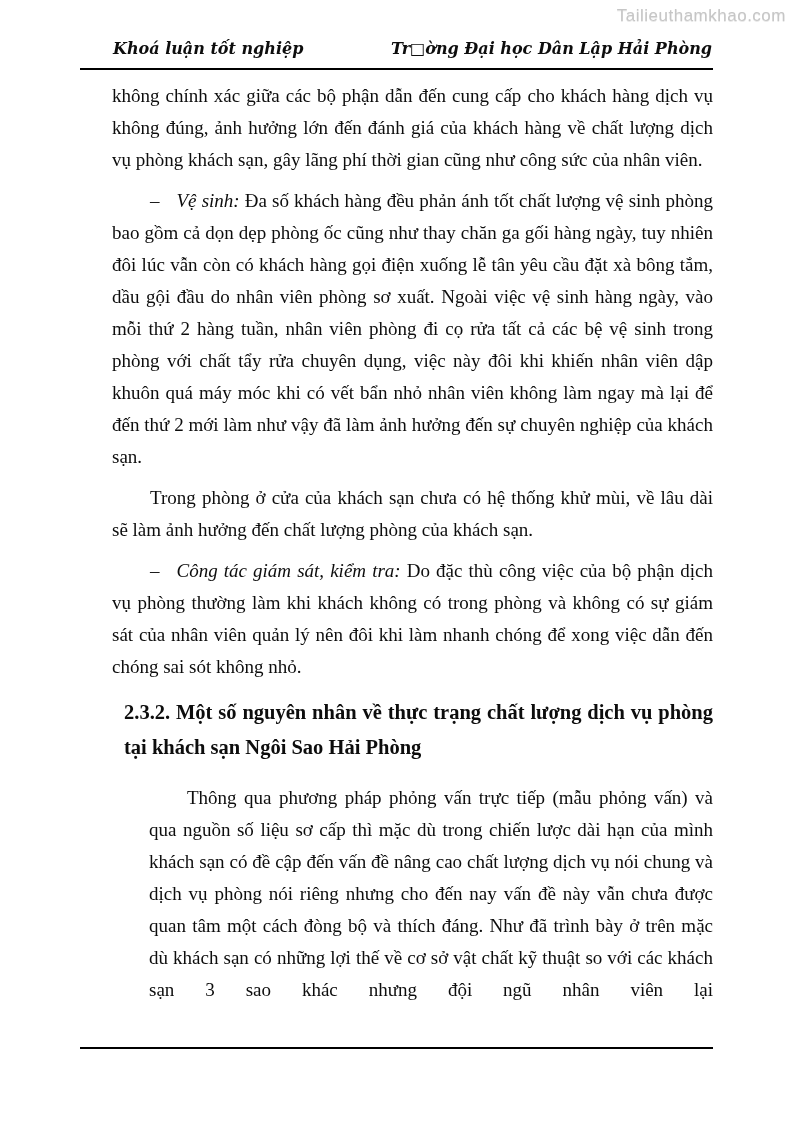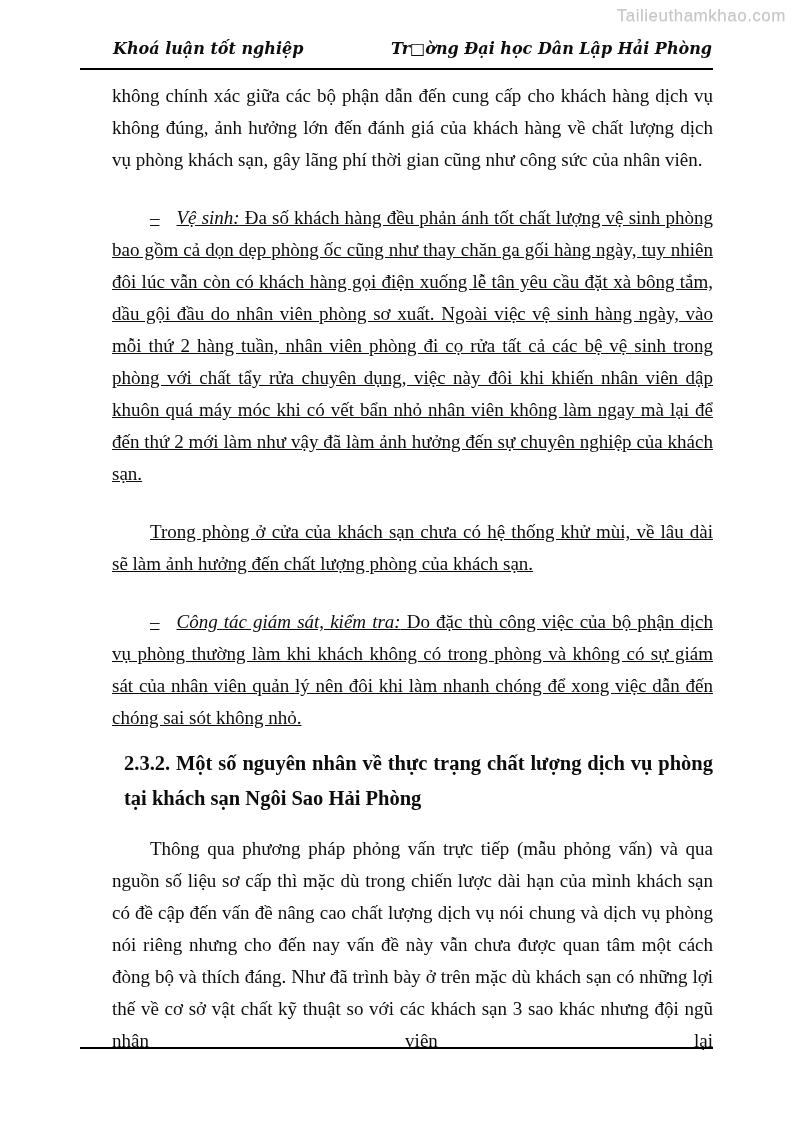--- a/index.html
+++ b/index.html
@@ -50,35 +50,36 @@
     top: 80px;
     left: 112px;
     width: 601px;
   }
   .para {
     margin: 0;
     font-size: 19px;
     line-height: 32px;
     text-align: justify;
   }
-  .sp { margin-top: 26px; text-decoration: underline; }
+  .sp { margin-top: 9px; }
   .indent { text-indent: 38px; }
   .dash { margin-right: 17px; }
   .lead { font-style: italic; }
   .heading {
     margin: 12px 0 0 12px;
     font-size: 20.5px;
     line-height: 35px;
     font-weight: bold;
     text-align: justify;
   }
   .heading.sub { margin-top: 5px; }
   .last-para {
     margin-top: 17px;
     text-align-last: justify;
+    margin-left: 37px;
   }
   .doc-footer {
     position: absolute;
     top: 1053px;
     left: 113px;
     font-family: "DejaVu Serif", serif;
     font-style: italic;
     font-weight: bold;
     font-size: 20px;
     white-space: nowrap;

